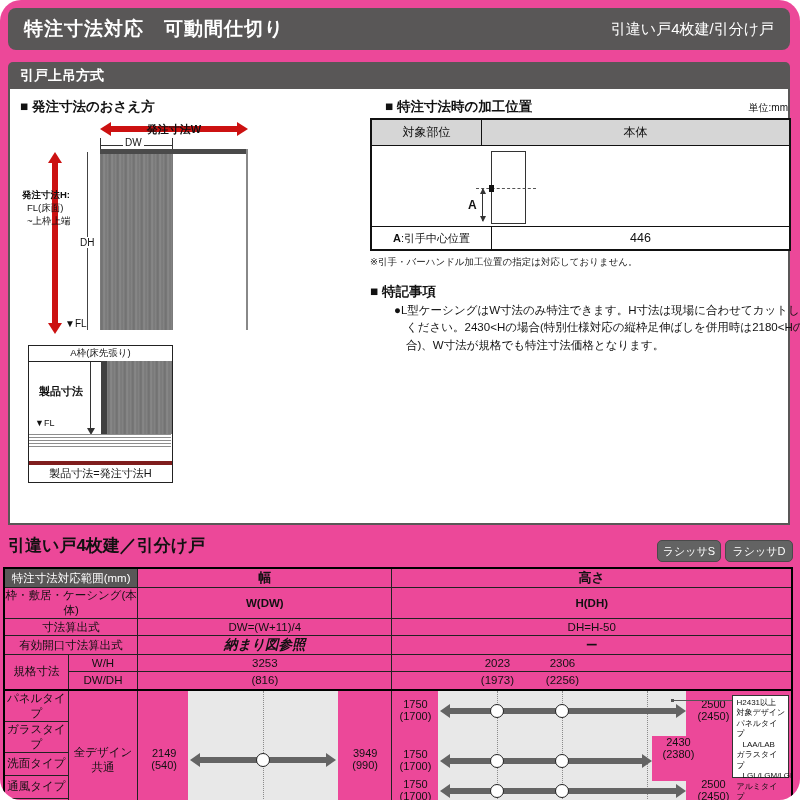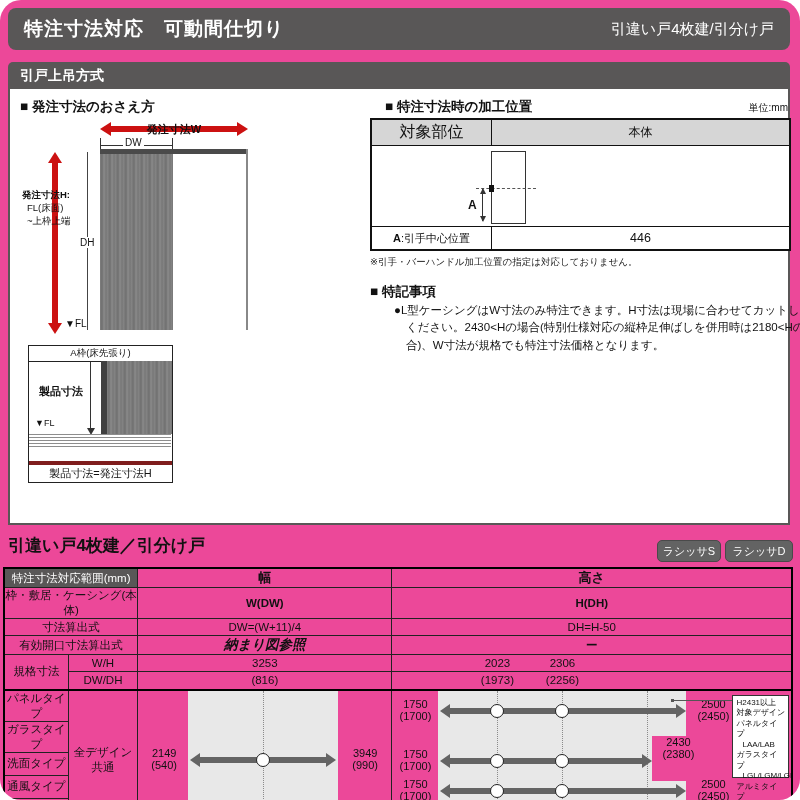--- a/index.html
+++ b/index.html
@@ -119,21 +119,21 @@
         <div class="abs" style="left:6px;top:72px;font-size:9px;">▼FL</div>
         <div class="abs floorhatch" style="left:0;top:88px;width:142px;height:13px;"></div>
         <div class="abs" style="left:0;right:0;bottom:0;height:17px;border-top:4px solid #7f1d1d;display:flex;align-items:center;justify-content:center;font-size:11px;">製品寸法=発注寸法H</div>
       </div>
 
       <div class="abs hd" style="left:340px;top:9px;margin-left:35px;">■ 特注寸法時の加工位置</div>
       <div class="abs" style="left:690px;top:12px;width:88px;text-align:right;font-size:10px;">単位:mm</div>
 
       <div class="abs mt" style="left:360px;top:29px;width:421px;height:133px;">
         <div class="mtrow" style="height:26px;border-bottom:1px solid #111;background:#d6d6d6;">
-          <div class="mtc" style="width:120px;border-right:1px solid #111;font-size:16px;text-align:right;">対象部位</div>
+          <div class="mtc" style="width:110px;border-right:1px solid #111;font-size:12px;text-align:right;">対象部位</div>
           <div class="mtc" style="flex:1;font-size:12px;">本体</div>
         </div>
         <div class="mtrow" style="height:81px;border-bottom:1px solid #111;">
           <div class="mtc" style="flex:1;position:relative;">
             <div class="abs" style="left:119px;top:5px;width:33px;height:71px;border:1.5px solid #333;background:#fff;"></div>
             <div class="abs" style="left:104px;top:42px;width:60px;border-top:1px dashed #555;"></div>
             <div class="abs" style="left:117px;top:39px;width:5px;height:7px;background:#111;"></div>
             <div class="abs" style="left:110px;top:43px;width:1px;height:32px;background:#333;"></div>
             <div class="abs" style="left:107.5px;top:42px;width:0;height:0;border-left:3px solid transparent;border-right:3px solid transparent;border-bottom:6px solid #333;"></div>
             <div class="abs" style="left:107.5px;top:70px;width:0;height:0;border-left:3px solid transparent;border-right:3px solid transparent;border-top:6px solid #333;"></div>

